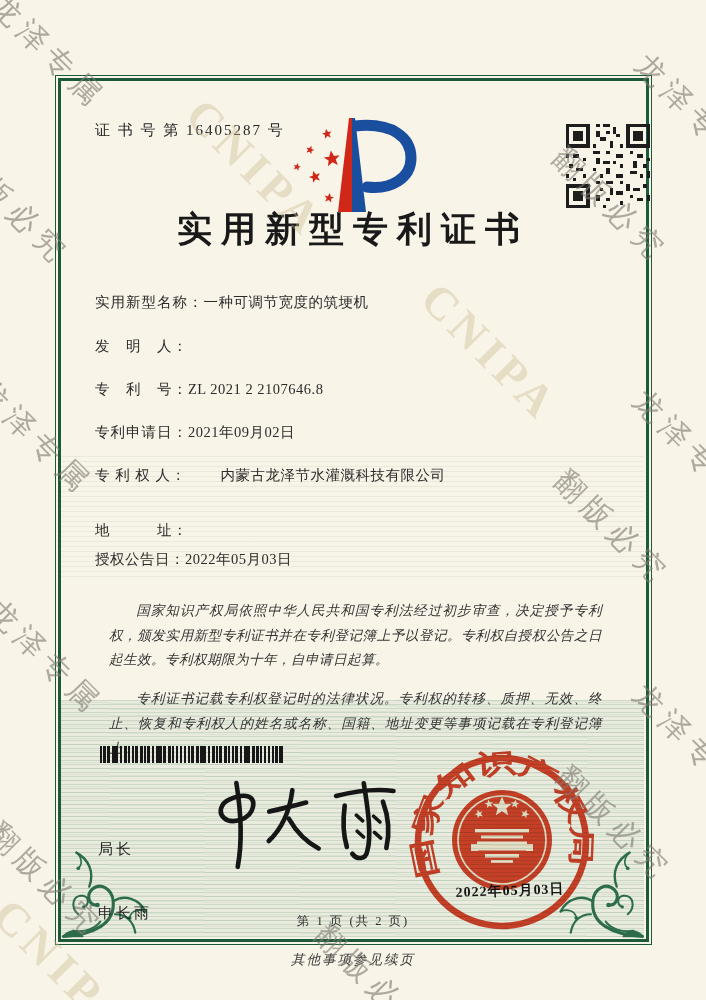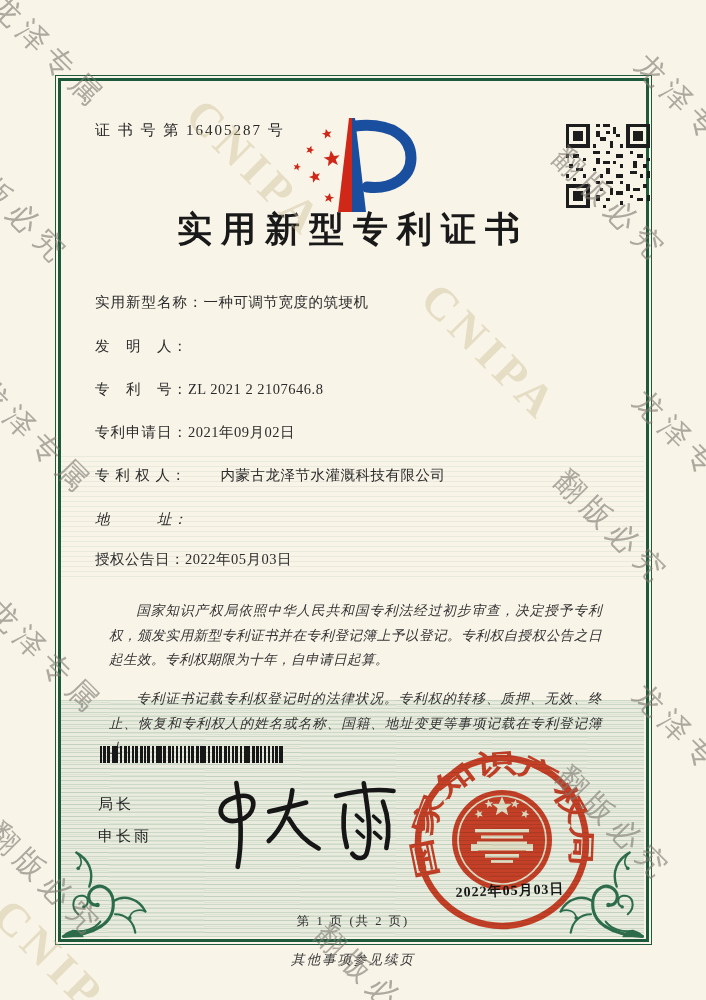--- a/index.html
+++ b/index.html
@@ -26,37 +26,37 @@
   .cert-no{position:absolute;left:95px;top:121px;font-size:15px;letter-spacing:2px;color:#242424;}
   .logo{position:absolute;left:281px;top:114px;width:150px;height:102px;}
   .qr{position:absolute;left:566px;top:124px;width:84px;height:84px;}
   .title{position:absolute;left:0;top:206px;width:706px;text-align:center;
     font-size:35px;font-weight:700;letter-spacing:9px;color:#191919;}
   
   .fields{position:absolute;left:95px;top:292px;width:522px;font-size:14.5px;}
   .frow{position:absolute;left:0;display:flex;width:522px;line-height:21px;}
   .frow .lab{white-space:pre;letter-spacing:1px;}
   .frow .val{flex:1;letter-spacing:.5px;}
-  .r0{top:0;} .r1{top:44px;} .r2{top:87px;justify-content:space-between;} .r3{top:130px;} .r4{top:173px;gap:34px;} .r5{top:217px;font-style:italic;}
+  .r0{top:0;} .r1{top:44px;} .r2{top:87px;justify-content:space-between;} .r3{top:130px;} .r4{top:173px;gap:34px;} .r5{top:228px;}
   .grant-row{position:absolute;left:95px;top:549px;width:522px;display:flex;font-size:14.5px;line-height:21px;}
   .grant-row .pair{display:flex;white-space:nowrap;letter-spacing:.5px;}
   .grant-row .gap{width:44px;}
   
   .paras{position:absolute;left:95px;top:585px;width:521px;
     font-size:13.6px;line-height:1.82;letter-spacing:.4px;
     font-style:italic;text-align:justify;color:#333;}
   .paras p{margin:14px;text-indent:2em;}
   
   .barcode{position:absolute;left:100px;top:746px;width:183px;height:17px;
     background:
       repeating-linear-gradient(90deg,#171717 0 2px,rgba(0,0,0,0) 2px 4px),
       repeating-linear-gradient(90deg,#171717 0 1px,rgba(0,0,0,0) 1px 7px),
       repeating-linear-gradient(90deg,rgba(0,0,0,0) 0 3px,#171717 3px 5px,rgba(0,0,0,0) 5px 11px);}
   .officer{position:absolute;left:98px;top:795px;font-size:15px;letter-spacing:3px;color:#1d1d1d;}
-  .officer div{margin-bottom:13px;}
+  .officer div{margin-bottom:13px;margin-top:45px;}
   .signature{position:absolute;left:196px;top:768px;width:212px;height:104px;transform:rotate(-3deg);}
   .seal{position:absolute;left:407px;top:747px;width:190px;height:190px;
     mix-blend-mode:multiply;opacity:.94;}
   .seal-date{position:absolute;left:422px;top:882px;width:176px;text-align:center;
     font-size:14px;font-weight:600;letter-spacing:1px;color:#141414;transform:rotate(-2deg);}
   .page-info{position:absolute;left:0;top:913px;width:706px;text-align:center;
     font-size:12.5px;letter-spacing:2px;color:#2e2e2e;}
   .cont-note{position:absolute;left:0;top:951px;width:706px;text-align:center;
     font-size:13.5px;font-style:italic;letter-spacing:2px;color:#3a3a3a;}
   

